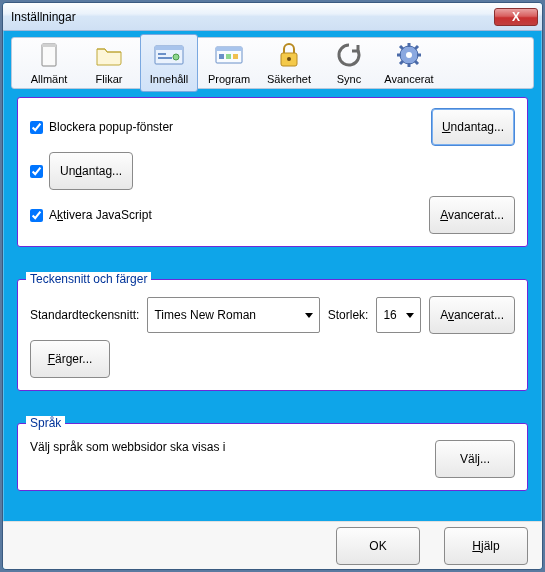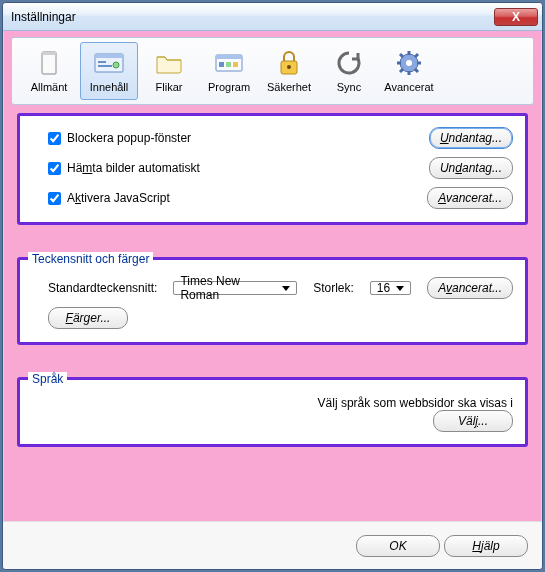--- a/index.html
+++ b/index.html
@@ -1,45 +1,45 @@
 <!DOCTYPE html>
 <html><head>
 <meta charset="utf-8">
 <style>
 * { box-sizing: border-box; margin: 0; padding: 0; font-family: "Segoe UI", Tahoma, sans-serif; font-size: 12px; }
 body { background: #5a7aa0; padding: 2px; }
-.window { width: 541px; height: 568px; background: #f9a8d4; border: 1px solid #3a5a80; border-radius: 4px; overflow: hidden; display: flex; flex-direction: column; box-shadow: 0 0 0 1px rgba(255,255,255,0.3) inset; }
+.window { width: 541px; height: 568px; background: #0ea5e9; border: 1px solid #3a5a80; border-radius: 4px; overflow: hidden; display: flex; flex-direction: column; box-shadow: 0 0 0 1px rgba(255,255,255,0.3) inset; }
 .titlebar { height: 28px; background: linear-gradient(to bottom, #fdfefe 0%, #eaf2fb 40%, #d7e6f7 50%, #cfe0f4 100%); border-bottom: 1px solid #a0b8d8; display: flex; align-items: center; padding: 0 4px 0 8px; }
 .titlebar-title { flex: 1; color: #000; }
 .close-btn { width: 44px; height: 18px; background: linear-gradient(to bottom, #e9a0a0 0%, #d86060 45%, #c83030 55%, #c04040 100%); border: 1px solid #8a3030; border-radius: 3px; display: flex; align-items: center; justify-content: center; color: #fff; font-size: 11px; font-weight: bold; cursor: pointer; }
-.toolbar { height: 68px; margin: 6px 8px 0 8px; background: linear-gradient(to bottom, #fdfdfe, #f2f5fa); border: 1px solid #b8c8dc; border-radius: 3px; display: flex; align-items: center; padding: 20px 8px; gap: 2px; }
+.toolbar { height: 52px; margin: 6px 8px 0 8px; background: linear-gradient(to bottom, #fdfdfe, #f2f5fa); border: 1px solid #b8c8dc; border-radius: 3px; display: flex; align-items: center; padding: 20px 8px; gap: 2px; }
 .tab { width: 58px; height: 58px; display: flex; flex-direction: column; align-items: center; justify-content: center; gap: 4px; border: 1px solid transparent; border-radius: 3px; cursor: pointer; }
 .tab.active { background: linear-gradient(to bottom, #e8f0fb, #d0e2f8); border: 1px solid #7aa8e0; }
 .tab-icon { width: 32px; height: 28px; display: flex; align-items: center; justify-content: center; }
 .tab-label { font-size: 11px; color: #000; }
 .content { flex: 1; padding: 8px 14px; display: flex; flex-direction: column; }
-.group { border: 3px solid #6d28d9; border-radius: 3px; padding: 10px 12px 12px 28px; margin-bottom: 10px; background: #fff; }
+.group { border: 1px solid #6d28d9; border-radius: 3px; padding: 10px 12px 12px 12px; margin-bottom: 10px; background: #fff; }
 .group.with-title { position: relative; padding-top: 16px; margin-top: 22px; }
 .group-title { position: absolute; top: -8px; left: 8px; background: #fff; padding: 0 4px; color: #003399; font-size: 12px; }
 .row { display: flex; align-items: center; margin-bottom: 6px; min-height: 24px; }
 .row:last-child { margin-bottom: 0; }
 .check { width: 13px; height: 13px; margin-right: 6px; }
 .label { flex: 1; color: #000; }
 .u { text-decoration: underline; }
-.btn { height: 22px; min-width: 80px; padding: 0 10px; background: linear-gradient(to bottom, #fdfdfd, #e8e8e8); border: 1px solid #8a8a8a; border-radius: 10px; cursor: pointer; color: #000; font-style: italic; }
+.btn { height: 38px; min-width: 80px; padding: 0 10px; background: linear-gradient(to bottom, #fdfdfd, #e8e8e8); border: 1px solid #8a8a8a; border-radius: 4px; cursor: pointer; color: #000; }
 .btn.focus { border: 1px solid #4a88d8; box-shadow: 0 0 0 1px #7ab0f0 inset; }
-.select { height: 14px; background: #fff; border: 1px solid #8a8a8a; border-radius: 2px; padding: 0 20px 0 6px; display: flex; align-items: center; position: relative; cursor: pointer; }
+.select { height: 36px; background: #fff; border: 1px solid #8a8a8a; border-radius: 2px; padding: 0 20px 0 6px; display: flex; align-items: center; position: relative; cursor: pointer; }
 .select::after { content: ""; position: absolute; right: 6px; top: 50%; margin-top: -2px; border-left: 4px solid transparent; border-right: 4px solid transparent; border-top: 5px solid #000; }
-.fontsize-row { display: flex; align-items: center; gap: 16px; justify-content: space-between; }
+.fontsize-row { display: flex; align-items: center; gap: 8px; justify-content: space-between; }
 .font-sel { width: 200px; }
 .size-sel { width: 48px; }
 .right-col { display: flex; flex-direction: column; gap: 6px; align-items: flex-end; }
-.lang-row { display: flex; align-items: flex-end; flex-direction: column; }
+.lang-row { display: flex; align-items: flex-start; }
 .spacer { flex: 1; }
-.footer { height: 48px; border-top: 1px solid #e0e0e0; display: flex; align-items: center; justify-content: flex-end; gap: 4px; padding: 0 14px; background: #f7f7f7; }
+.footer { height: 48px; border-top: 1px solid #e0e0e0; display: flex; align-items: center; justify-content: flex-end; gap: 24px; padding: 0 14px; background: #f7f7f7; }
 .footer .btn { min-width: 84px; }
 </style>
 </head>
 <body>
 
 <div class="window">
   <div class="titlebar">
     <div class="titlebar-title">Inställningar</div>
     <div class="close-btn">
       <span>X</span>
@@ -49,40 +49,40 @@
   <div class="toolbar">
     <div class="tab">
       <div class="tab-icon">
         <svg width="26" height="26" viewBox="0 0 26 26">
             <rect x="6" y="2" width="14" height="22" rx="1" fill="#fafafa" stroke="#888"></rect>
             <rect x="6" y="2" width="14" height="3" fill="#d0d0d0"></rect>
           </svg>
       </div>
       <div class="tab-label">Allmänt</div>
     </div>
+    <div class="tab">
+      <div class="tab-icon">
+        <svg width="28" height="22" viewBox="0 0 28 22">
+            <path d="M2 5h8l2 3h14v11a2 2 0 0 1-2 2H2z" fill="#fdf6d8" stroke="#c0a838"></path>
+            <path d="M2 5h8l2 3h14" fill="none" stroke="#c0a838"></path>
+          </svg>
+      </div>
+      <div class="tab-label">Flikar</div>
+    </div>
     <div class="tab active">
       <div class="tab-icon">
         <svg width="30" height="24" viewBox="0 0 30 24">
             <rect x="1" y="3" width="28" height="18" rx="1" fill="#eaf2fd" stroke="#6a90c8"></rect>
             <rect x="1" y="3" width="28" height="4" fill="#a8c4ec"></rect>
             <rect x="4" y="10" width="8" height="2" fill="#6a90c8"></rect>
             <rect x="4" y="14" width="14" height="2" fill="#6a90c8"></rect>
             <circle cx="22" cy="14" r="3" fill="#8fd88f" stroke="#4a9a4a"></circle>
           </svg>
       </div>
       <div class="tab-label">Innehåll</div>
-    </div>
-    <div class="tab">
-      <div class="tab-icon">
-        <svg width="28" height="22" viewBox="0 0 28 22">
-            <path d="M2 5h8l2 3h14v11a2 2 0 0 1-2 2H2z" fill="#fdf6d8" stroke="#c0a838"></path>
-            <path d="M2 5h8l2 3h14" fill="none" stroke="#c0a838"></path>
-          </svg>
-      </div>
-      <div class="tab-label">Flikar</div>
     </div>
     <div class="tab">
       <div class="tab-icon">
         <svg width="30" height="24" viewBox="0 0 30 24">
             <rect x="2" y="4" width="26" height="16" rx="1" fill="#f8fbff" stroke="#6a90c8"></rect>
             <rect x="2" y="4" width="26" height="4" fill="#a8c4ec"></rect>
             <rect x="5" y="11" width="5" height="5" fill="#6a90c8"></rect>
             <rect x="12" y="11" width="5" height="5" fill="#8fd88f"></rect>
             <rect x="19" y="11" width="5" height="5" fill="#f0c050"></rect>
           </svg>
@@ -132,21 +132,20 @@
   <div class="content">
 
     <div class="group">
       <div class="row">
         <input type="checkbox" class="check" checked="" style="">
         <div class="label"><span>Blockera popup-fönster</span></div>
         <button class="btn focus"><span class="u">U</span><span>nd</span><span>antag...</span></button>
       </div>
       <div class="row">
         <input type="checkbox" class="check" checked="" style="">
-        <div class="label">Hä<span class="u">m</span>ta bilder automatiskt</div>
         <button class="btn">Un<span class="u">d</span>antag...</button>
       </div>
       <div class="row">
         <input type="checkbox" class="check" checked="" style="">
         <div class="label">A<span class="u">k</span>tivera JavaScript</div>
         <button class="btn"><span class="u">A</span>vancerat...</button>
       </div>
     </div>
 
     <div class="group with-title">

